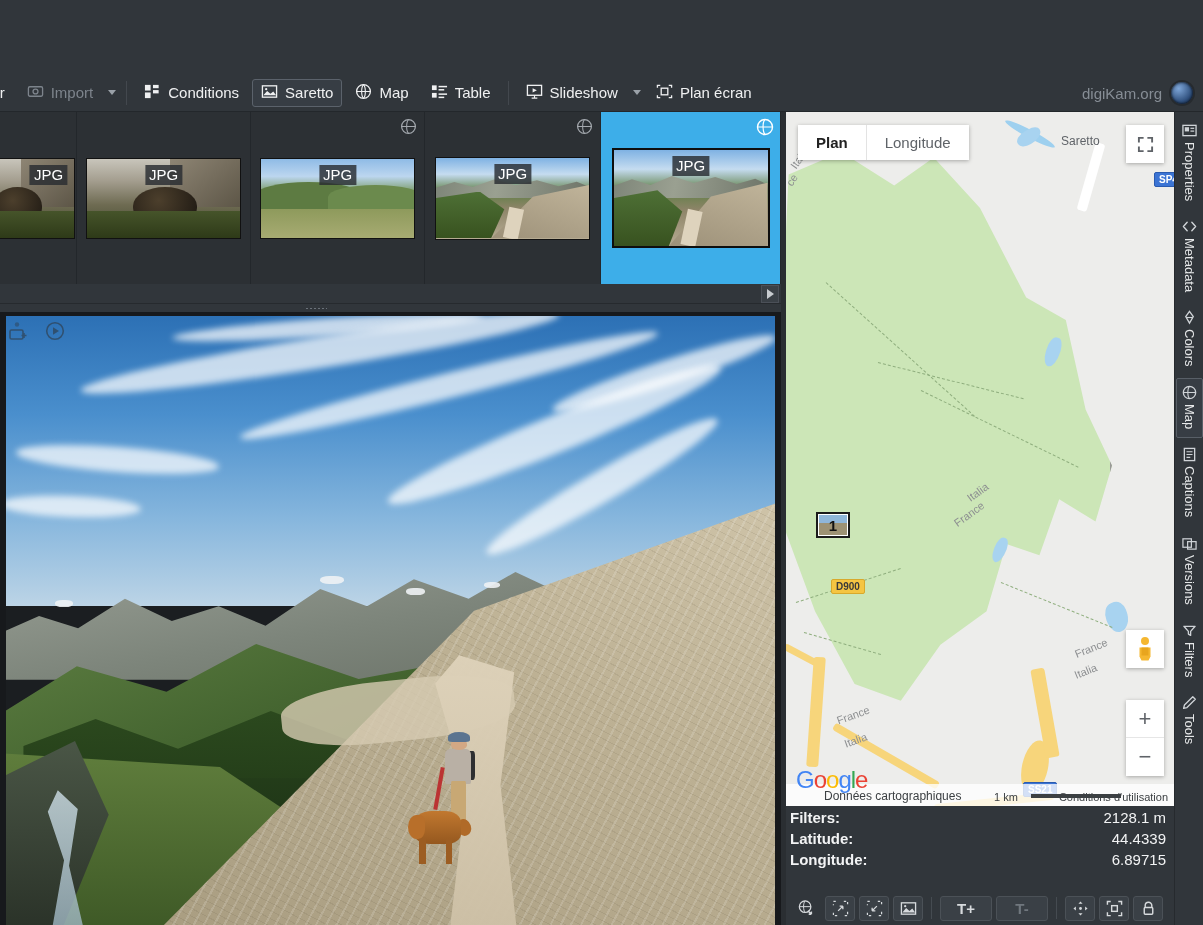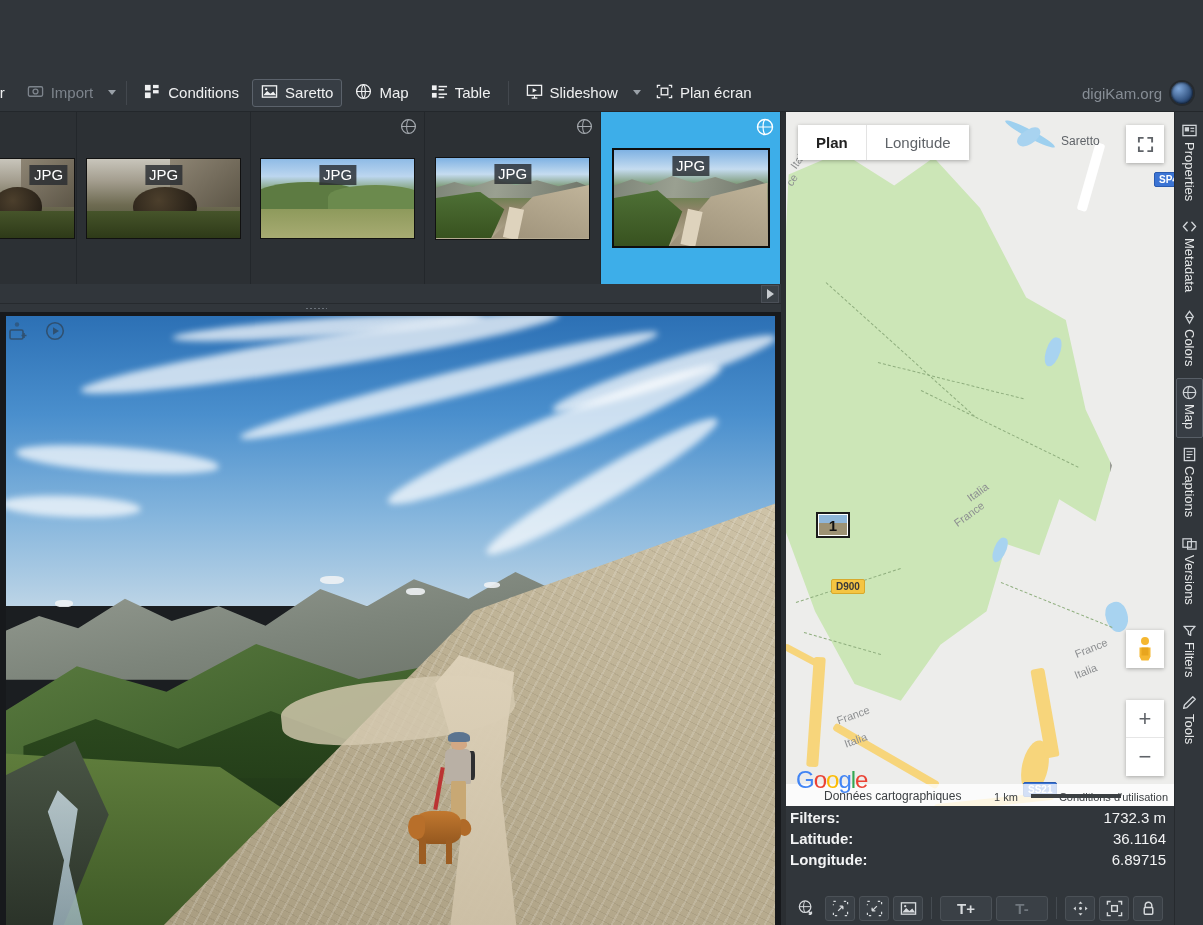--- a/index.html
+++ b/index.html
@@ -717,25 +717,25 @@
       <div class="mf-attrib">Données cartographiques</div>
       <div class="mf-scale-label">1 km</div>
       <div class="mf-scale-bar"></div>
       <div class="mf-terms">Conditions d'utilisation</div>
     </div>
   </div>
 
   <div class="geoinfo">
     <div class="gi-row">
       <span class="gi-key"><span>Filters</span>:</span>
-      <span class="gi-val">1732.3 m</span>
+      <span class="gi-val">2128.1 m</span>
     </div>
     <div class="gi-row">
       <span class="gi-key"><span>Latitude</span>:</span>
-      <span class="gi-val">36.1164</span>
+      <span class="gi-val">44.4339</span>
     </div>
     <div class="gi-row">
       <span class="gi-key"><span>Longitude</span>:</span>
       <span class="gi-val">6.89715</span>
     </div>
   </div>
 
   <div class="maptoolbar">
     <div class="mt-btn flat">
       <svg width="18" height="18" viewBox="0 0 20 20">

